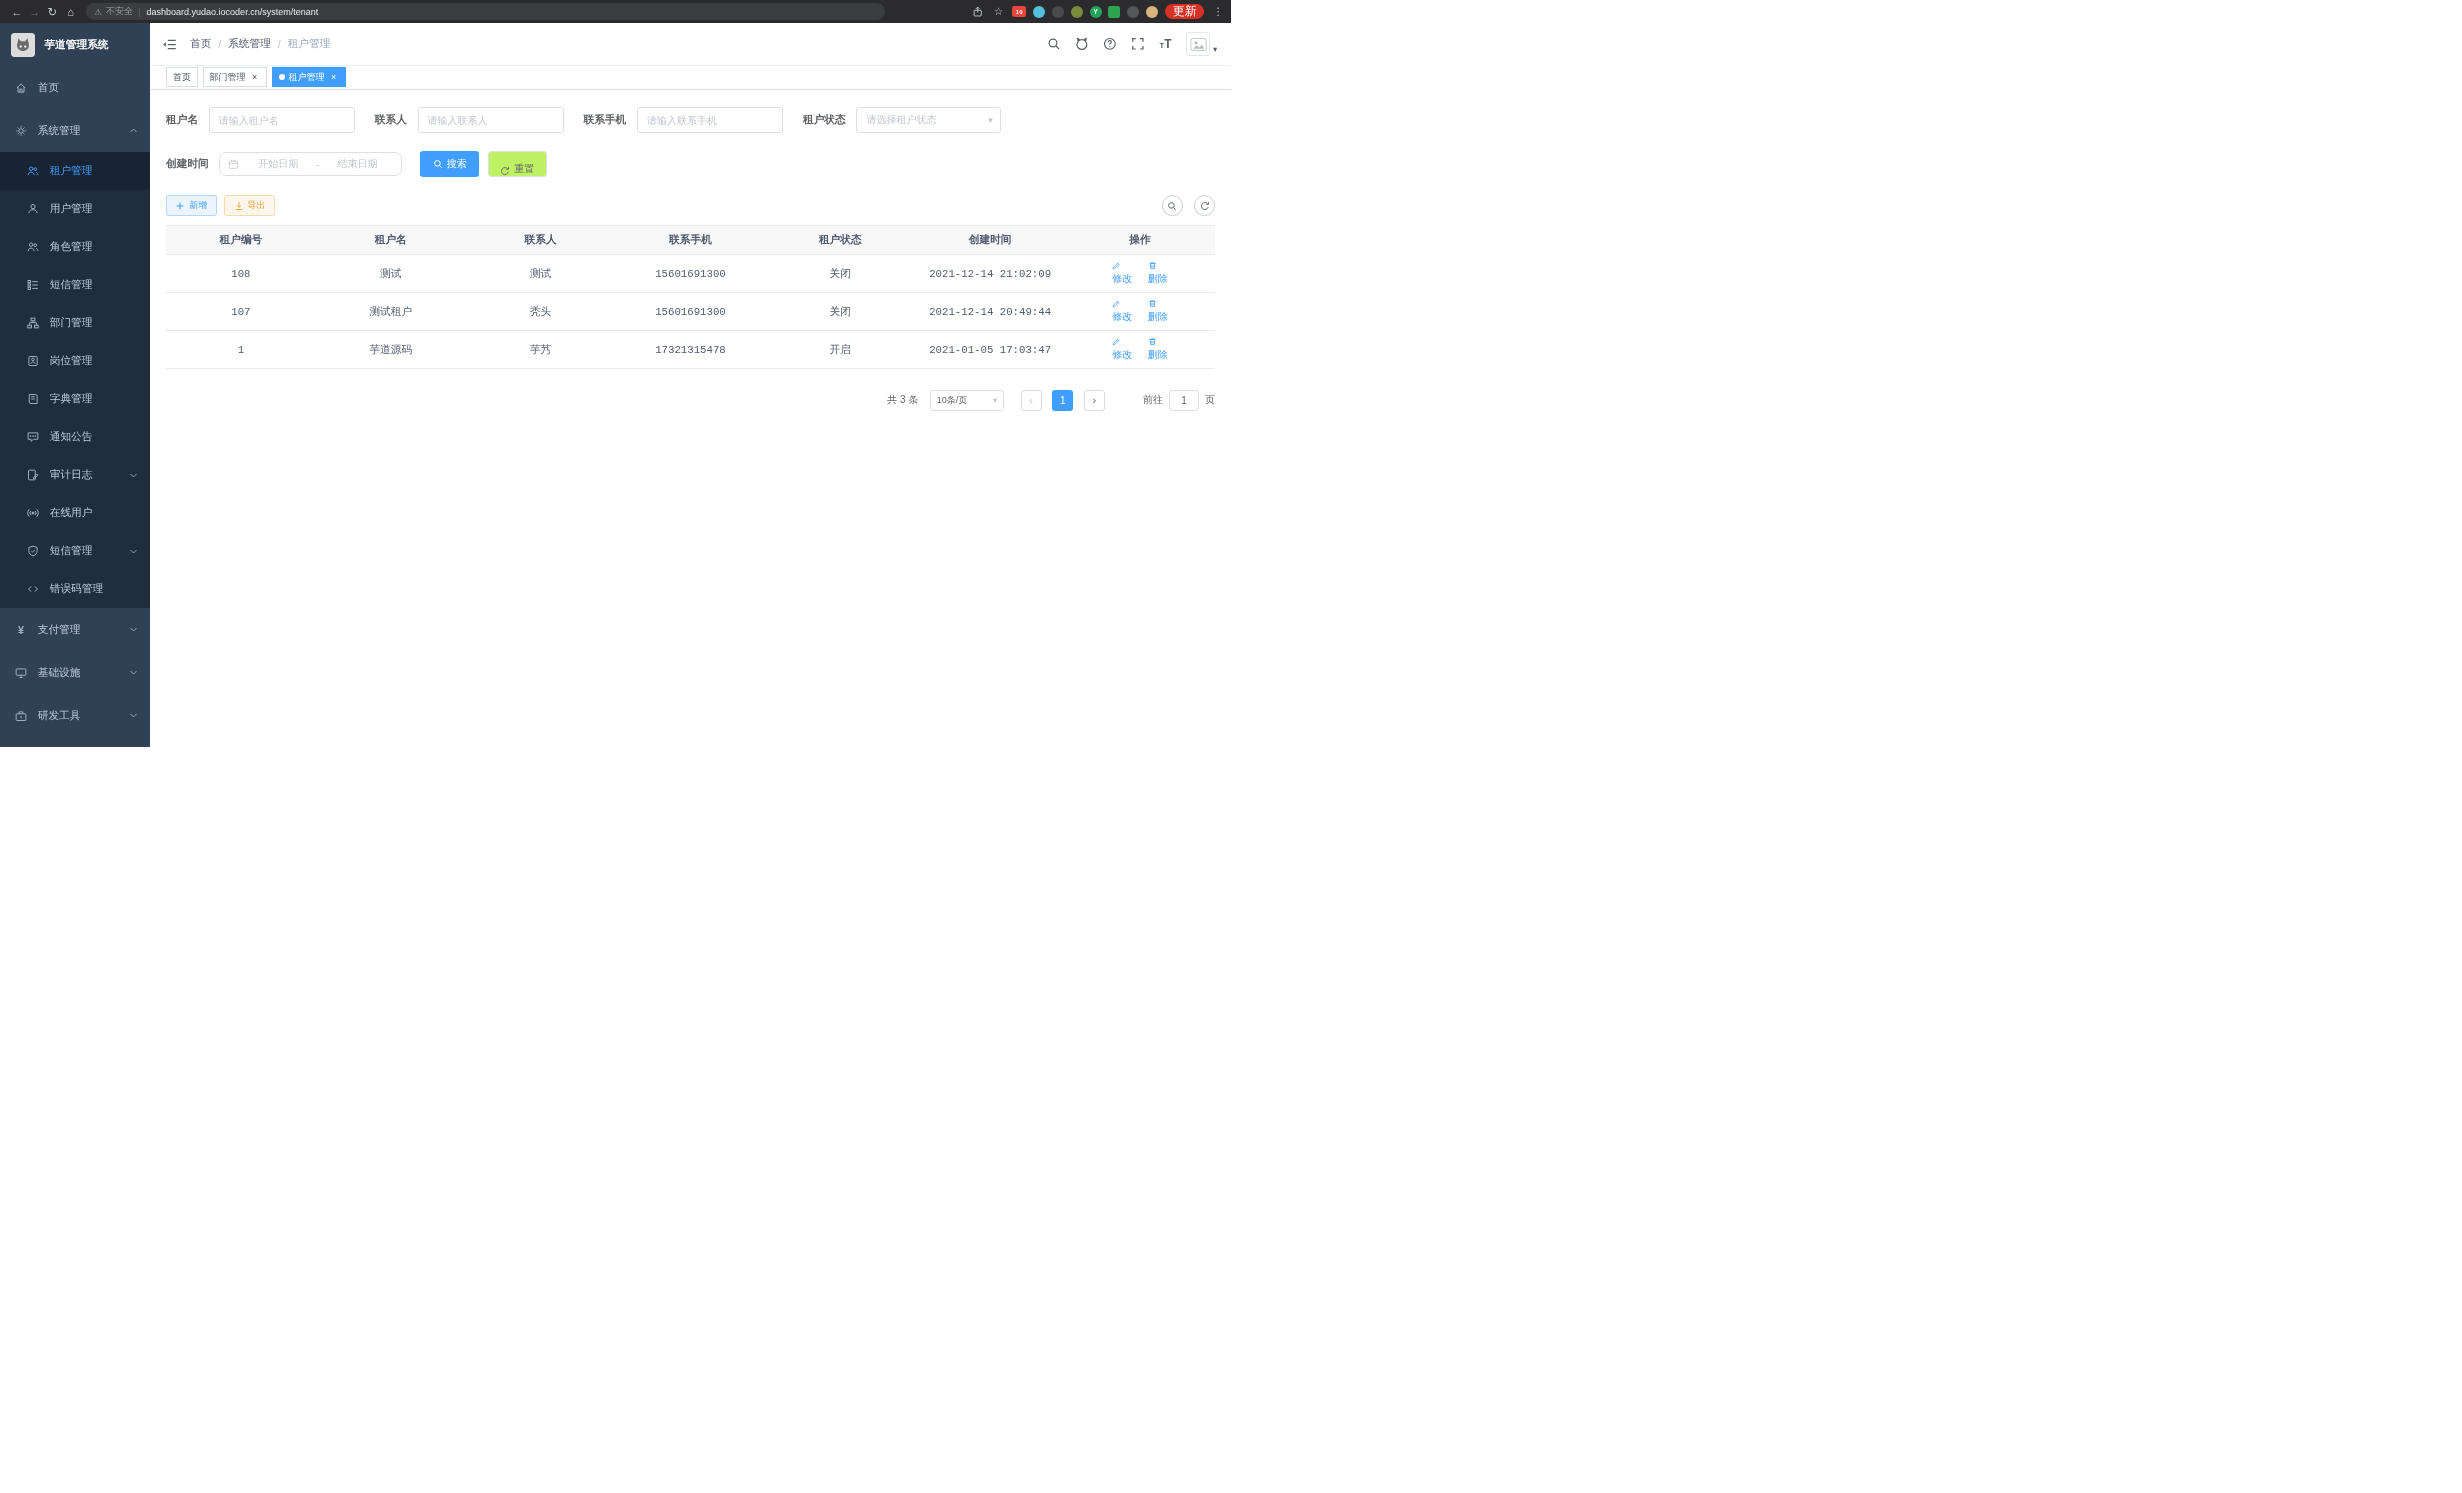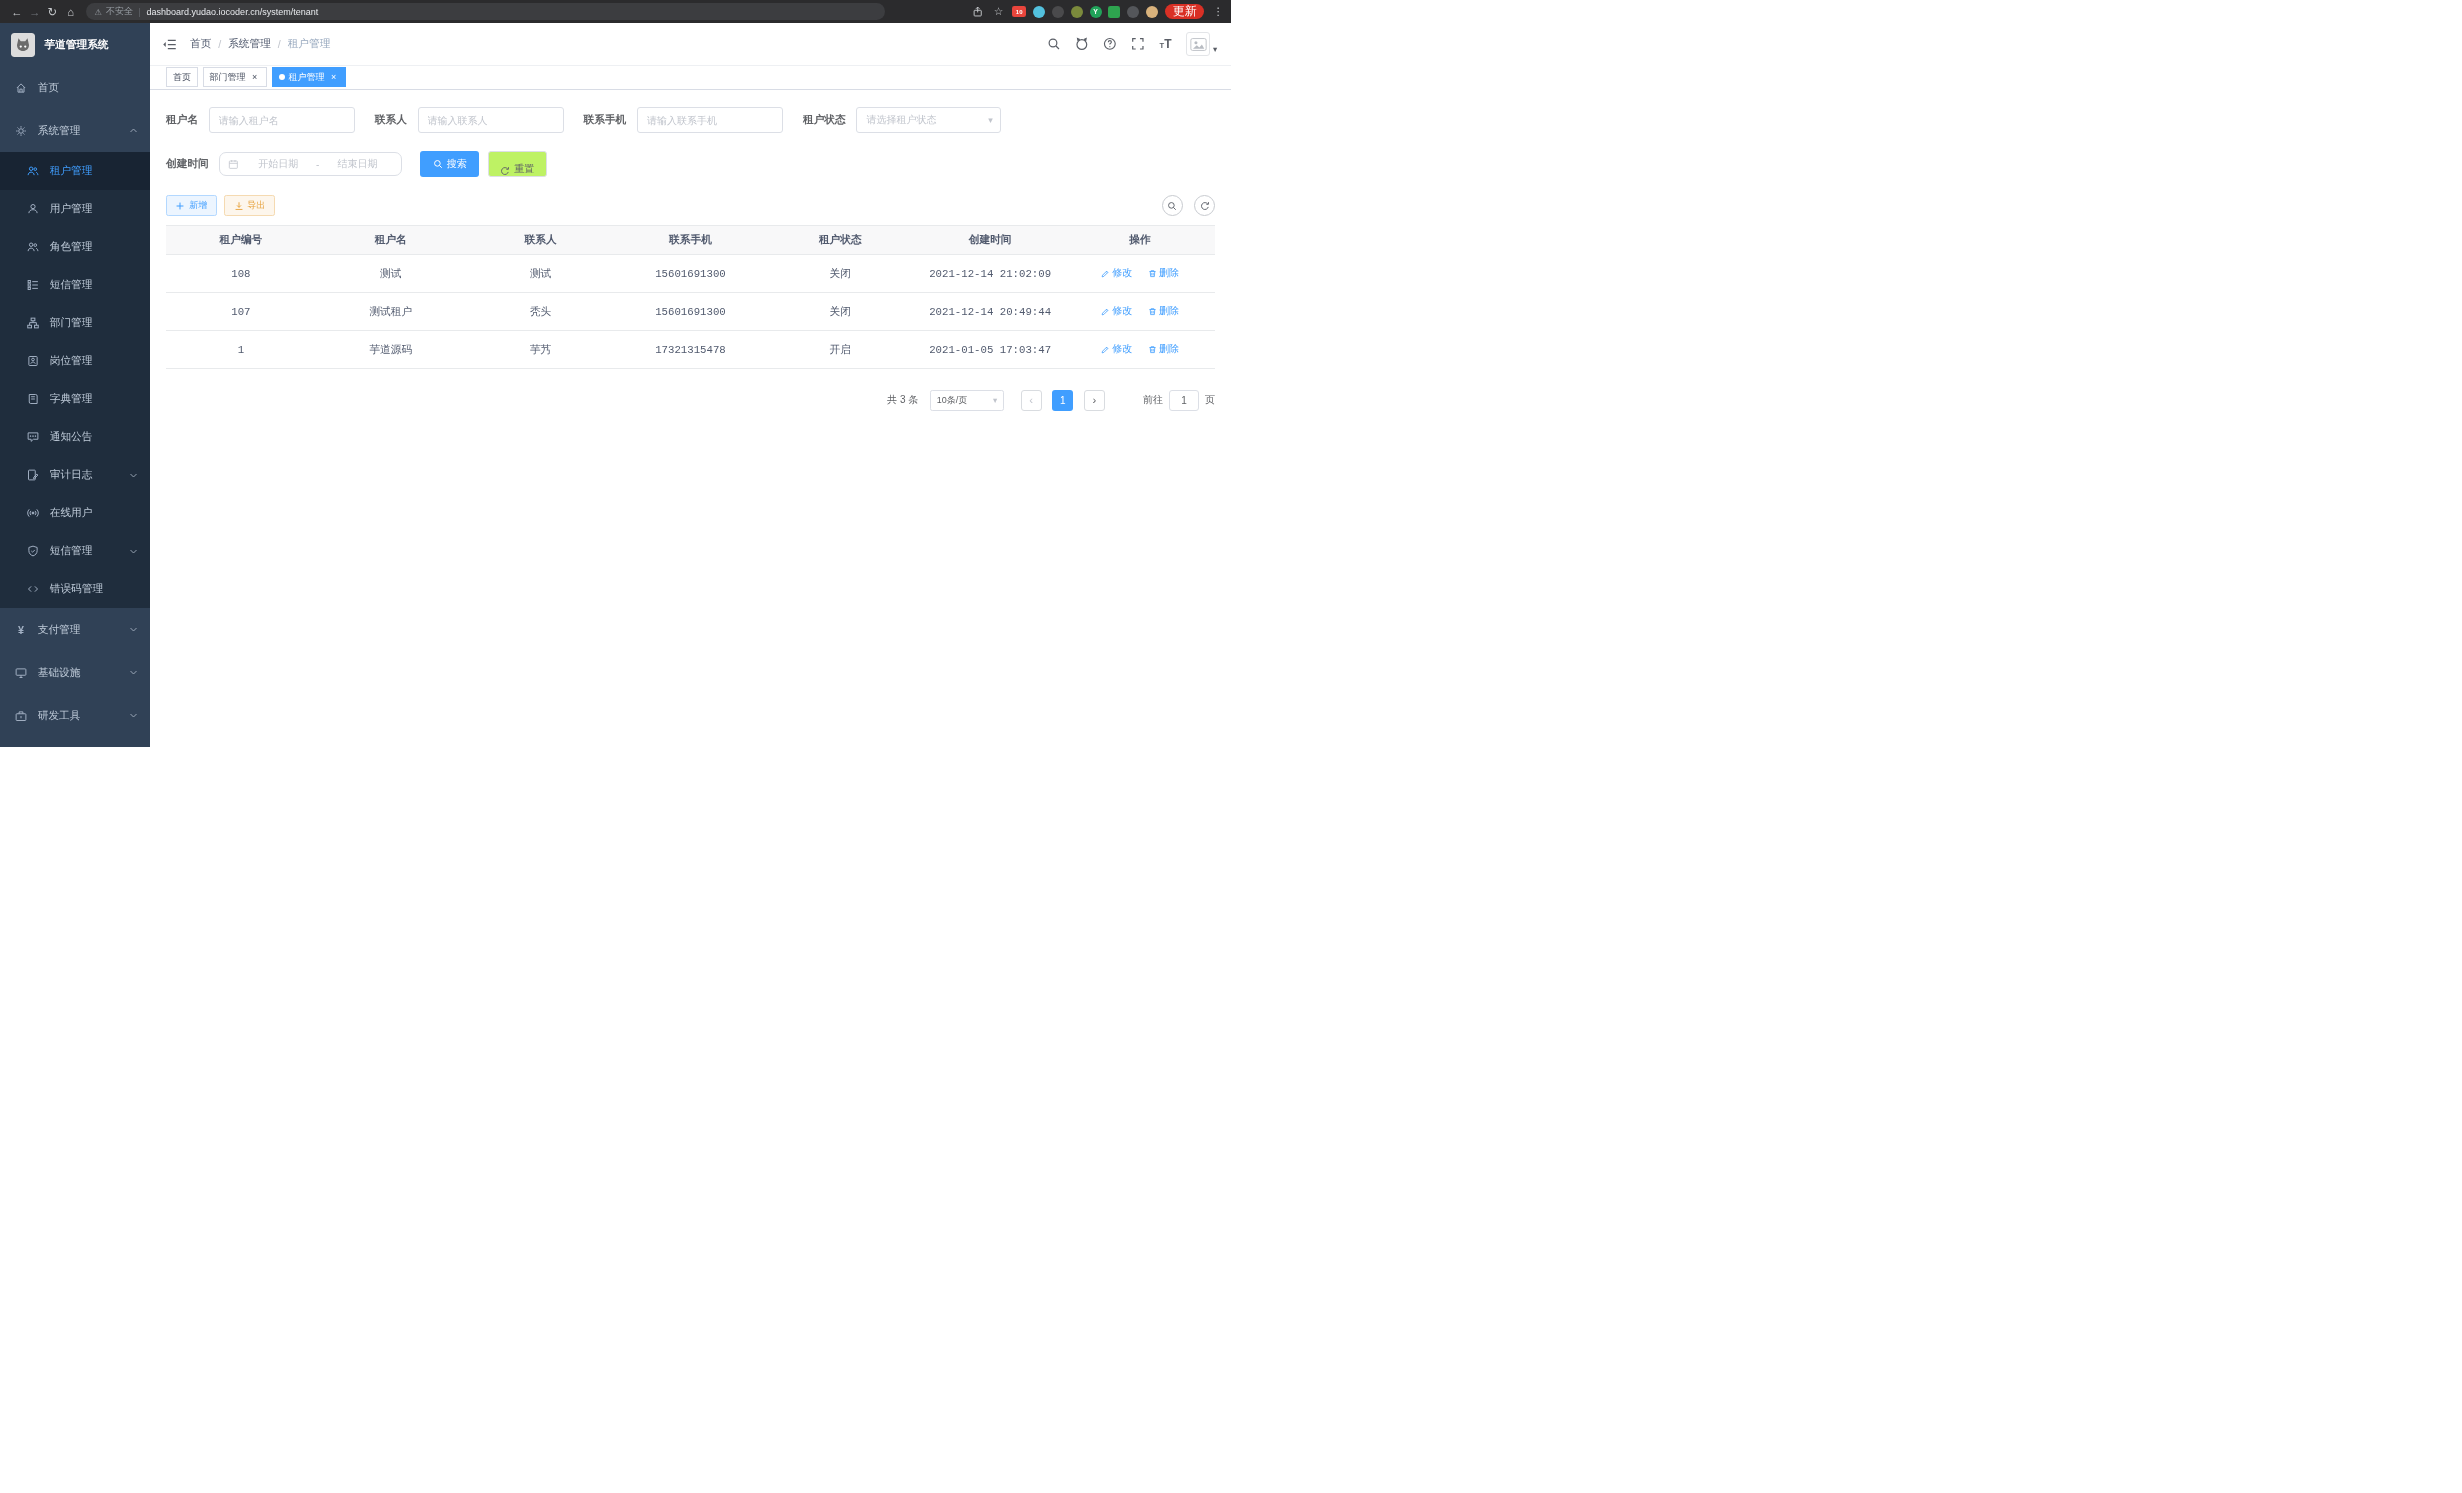--- a/index.html
+++ b/index.html
@@ -93,21 +93,21 @@
   .btn-export{background:#fdf6ec;border-color:#f5dab1;color:var(--warning);margin-left:7.6px;}
   .toolbar{display:flex;align-items:center;margin-bottom:9px;}
   .circle-btns{margin-left:auto;display:flex;gap:11.4px;}
   .cbtn{width:21px;height:21px;border:0.8px solid #c8cbd0;border-radius:50%;display:flex;align-items:center;justify-content:center;color:#5a5e66;cursor:pointer;background:#fff;}
   .cbtn svg{width:10px;height:10px;}
 
   
   table{width:100%;border-collapse:collapse;border-top:0.8px solid #e8eaec;table-layout:fixed;}
   thead th{background:#f8f8f9;height:29px;font-size:10.7px;color:#515a6e;font-weight:700;border-bottom:0.8px solid #e8eaec;text-align:center;}
   tbody td{height:38px;text-align:center;font-size:10.7px;color:#515a6e;border-bottom:0.8px solid #e8eaec;font-family:Liberation Mono, monospace;}
-  .oplink{color:var(--accent);font-size:10px;cursor:pointer;display:inline-flex;align-items:center;gap:2.3px;}
+  .oplink{color:var(--accent);font-size:10px;cursor:pointer;display:inline-flex;gap:2.3px;flex-direction:column;}
   .oplink .oicon{width:9px;height:9px;}
   .oplink + .oplink{margin-left:9px;}
 
   
   .pager{display:flex;align-items:center;justify-content:flex-end;margin-top:20.6px;font-size:10px;color:#606266;}
   .pg-total{margin-right:11.4px;}
   .pg-size{width:74px;height:21px;border:0.8px solid #dcdfe6;border-radius:2.3px;display:flex;align-items:center;padding:0 17px 0 6px;position:relative;font-size:9px;color:#606266;cursor:pointer;margin-right:17px;}
   .pg-size .scaret{position:absolute;right:5.3px;color:#c0c4cc;font-size:8.4px;}
   .pbtn{width:21px;height:21px;border:0.8px solid #d9dce0;border-radius:3px;display:flex;align-items:center;justify-content:center;font-size:11.4px;background:#fff;cursor:pointer;}
   .pbtn.prev{color:#c0c4cc;margin-right:10.7px;}

